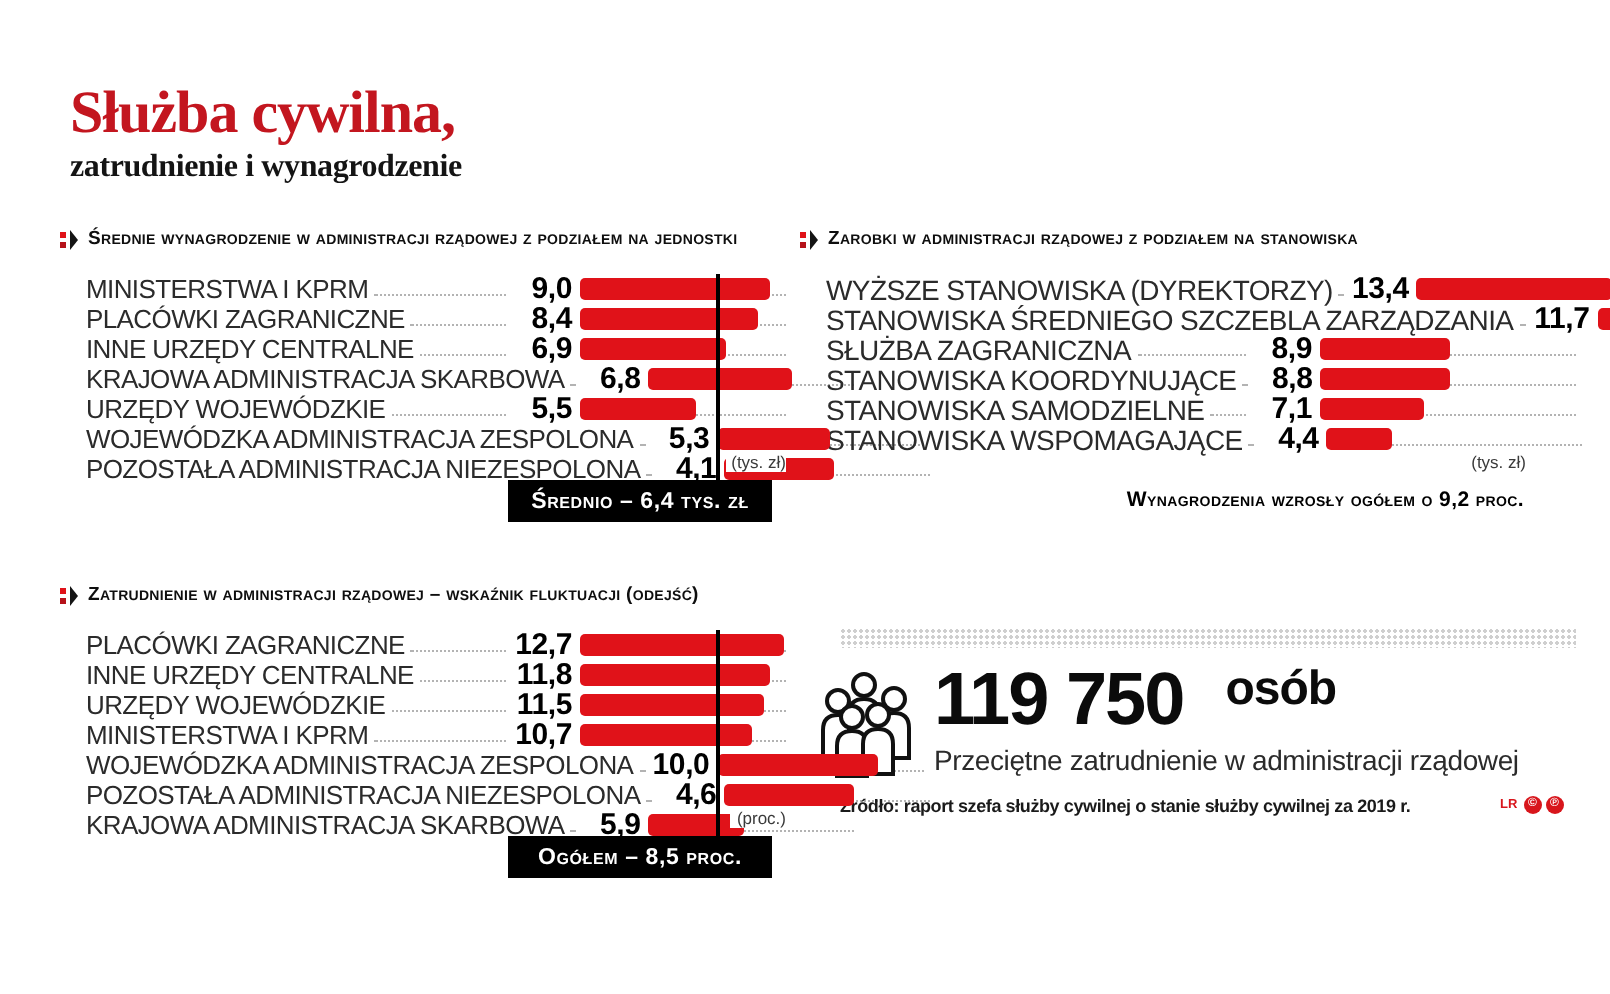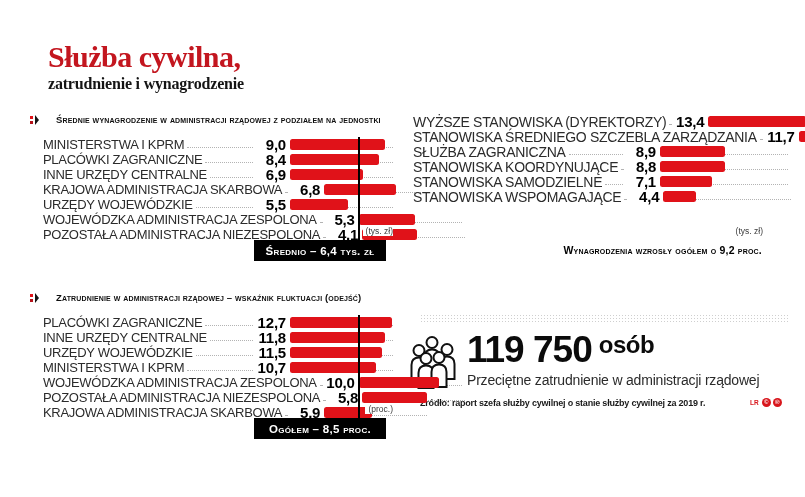--- a/index.html
+++ b/index.html
@@ -1,28 +1,28 @@
 <!DOCTYPE html>
 <html><head>
 <meta charset="utf-8">
 <style>
   html,body{margin:0;padding:0;background:#ffffff;}
   .canvas{position:relative;width:805px;height:497px;background:#fff;overflow:hidden;
           font-family:"Liberation Sans",sans-serif;color:#111;}
 
   
-  .masthead{position:absolute;left:48px;top:42px;}
+  .masthead{position:absolute;left:35px;top:42px;}
   .masthead h1{margin:0;font-family:"Liberation Serif",serif;font-weight:700;
                font-size:30px;line-height:1.0;letter-spacing:-0.5px;color:#c3161f;}
   .masthead h2{margin:3px 0 0 0;font-family:"Liberation Serif",serif;font-weight:700;
                font-size:16px;letter-spacing:-0.2px;color:#141414;}
 
   
   .panel{position:absolute;}
-  .panel-head{display:flex;align-items:flex-start;height:23px;gap:12px;}
+  .panel-head{display:flex;align-items:flex-start;height:23px;}
   .bullet{flex:0 0 auto;margin:1px 5px 0 0;line-height:0;}
   .panel-title{font-weight:700;font-size:9.5px;font-variant:small-caps;
                letter-spacing:0.15px;color:#0e0e0e;}
   .rows{padding-left:13px;}
   .row{display:flex;align-items:center;height:15px;}
   .lbl{flex:0 0 auto;font-size:13px;letter-spacing:-0.3px;color:#2b2b2b;white-space:nowrap;}
   #panel-1 .lbl{font-size:14px;}
   .leader{flex:1 1 0;min-width:2px;align-self:flex-end;margin:0 3px 4px 3px;
           border-bottom:1px dotted #b3b3b3;height:0;}
   .val{flex:0 0 30px;text-align:right;font-weight:700;font-size:15px;color:#000;
@@ -45,21 +45,21 @@
   .halftone{position:absolute;left:420px;top:314px;width:368px;height:10px;
             background-image:radial-gradient(#cfcfcf 0.8px,transparent 1px);
             background-size:3px 3px;}
 
   
   .employment{position:absolute;left:410px;top:331px;display:flex;align-items:flex-start;}
   .people{flex:0 0 auto;margin-top:4px;}
   .numwrap{margin-left:5px;}
   .bigline{display:flex;align-items:flex-start;}
   .bignum{font-size:37px;font-weight:800;letter-spacing:-1px;color:#0b0b0b;line-height:1;}
-  .bigunit{font-size:24px;font-weight:700;margin-left:7px;letter-spacing:-0.5px;color:#0b0b0b;}
+  .bigunit{font-size:24px;font-weight:700;margin-left:21px;letter-spacing:-0.5px;color:#0b0b0b;}
   .caption{font-size:14px;letter-spacing:-0.2px;color:#2b2b2b;margin-top:4px;}
 
   
   .source{position:absolute;left:420px;top:398px;font-size:9px;font-weight:700;
           letter-spacing:-0.2px;color:#1a1a1a;}
   .credits{position:absolute;left:750px;top:398px;display:flex;align-items:center;gap:2px;}
   .credit-initials{font-size:6.5px;font-weight:700;color:#d8161c;margin-right:1px;}
   .cicon{width:9px;height:9px;border-radius:50%;background:#d8161c;color:#fff;font-size:6px;
          line-height:9px;text-align:center;font-weight:700;display:inline-block;}
 </style>
@@ -141,20 +141,30 @@
             <span class="bar" style="width: 54.9px; background: rgb(224, 18, 25);"></span>
           </span>
         </div>
       </div>
     <span class="unitnote" style="right:0">(tys. zł)</span>
     <div class="refline" style="left: 327.6px;"></div>
     <div class="refbox">Średnio – 6,4 tys. zł</div>
   </section>
 
   <section class="panel" id="panel-1" style="left:400px;top:114px;width:388px;height:150px">
+    <div class="panel-head">
+      <span class="bullet">
+        <svg width="9" height="10" viewBox="0 0 9 10">
+            <rect x="0" y="1" width="3" height="3" fill="#e01219"></rect>
+            <rect x="0" y="6" width="3" height="3" fill="#b5121a"></rect>
+            <path d="M5 0 L9 5 L5 10 Z" fill="#141414"></path>
+          </svg>
+      </span>
+      <span class="panel-title">Zarobki w administracji rządowej z podziałem na stanowiska</span>
+    </div>
     <div class="rows">
         <div class="row">
           <span class="lbl">WYŻSZE STANOWISKA (DYREKTORZY)</span>
           <span class="leader"></span>
           <span class="val">13,4</span>
           <span class="zone" style="flex: 0 0 128px;">
             <span class="bar" style="width: 98px; background: rgb(224, 18, 25);"></span>
           </span>
         </div>
         <div class="row">
@@ -250,21 +260,21 @@
           <span class="lbl">WOJEWÓDZKA ADMINISTRACJA ZESPOLONA</span>
           <span class="leader"></span>
           <span class="val">10,0</span>
           <span class="zone" style="flex: 0 0 103px;">
             <span class="bar" style="width: 80.3px; background: rgb(224, 18, 25);"></span>
           </span>
         </div>
         <div class="row">
           <span class="lbl">POZOSTAŁA ADMINISTRACJA NIEZESPOLONA</span>
           <span class="leader"></span>
-          <span class="val">5,8</span>
+          <span class="val">4,6</span>
           <span class="zone" style="flex: 0 0 103px;">
             <span class="bar" style="width: 65.1px; background: rgb(224, 18, 25);"></span>
           </span>
         </div>
         <div class="row">
           <span class="lbl">KRAJOWA ADMINISTRACJA SKARBOWA</span>
           <span class="leader"></span>
           <span class="val">5,9</span>
           <span class="zone" style="flex: 0 0 103px;">
             <span class="bar" style="width: 47.4px; background: rgb(224, 18, 25);"></span>

